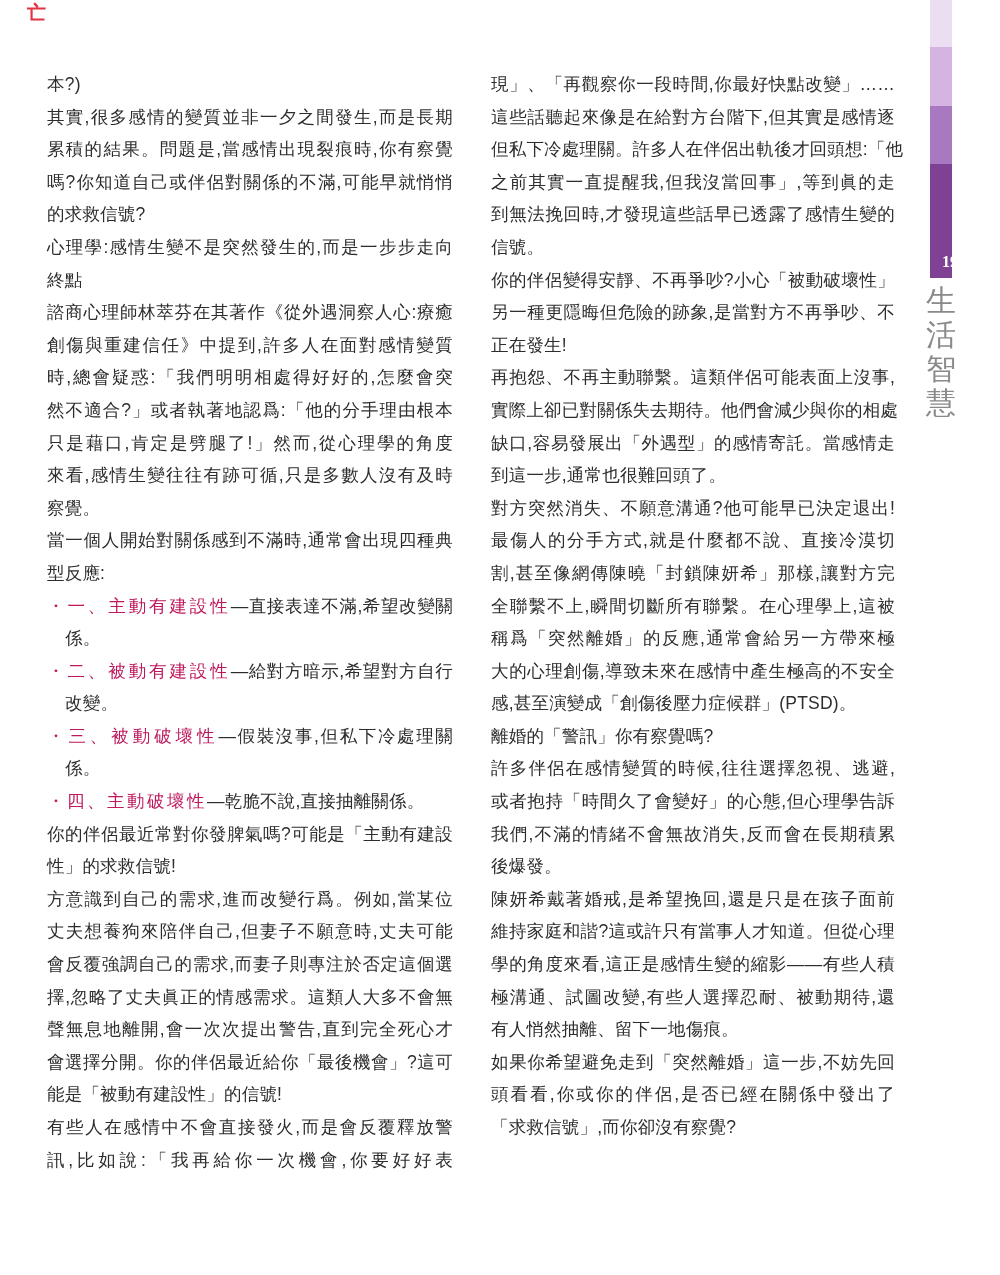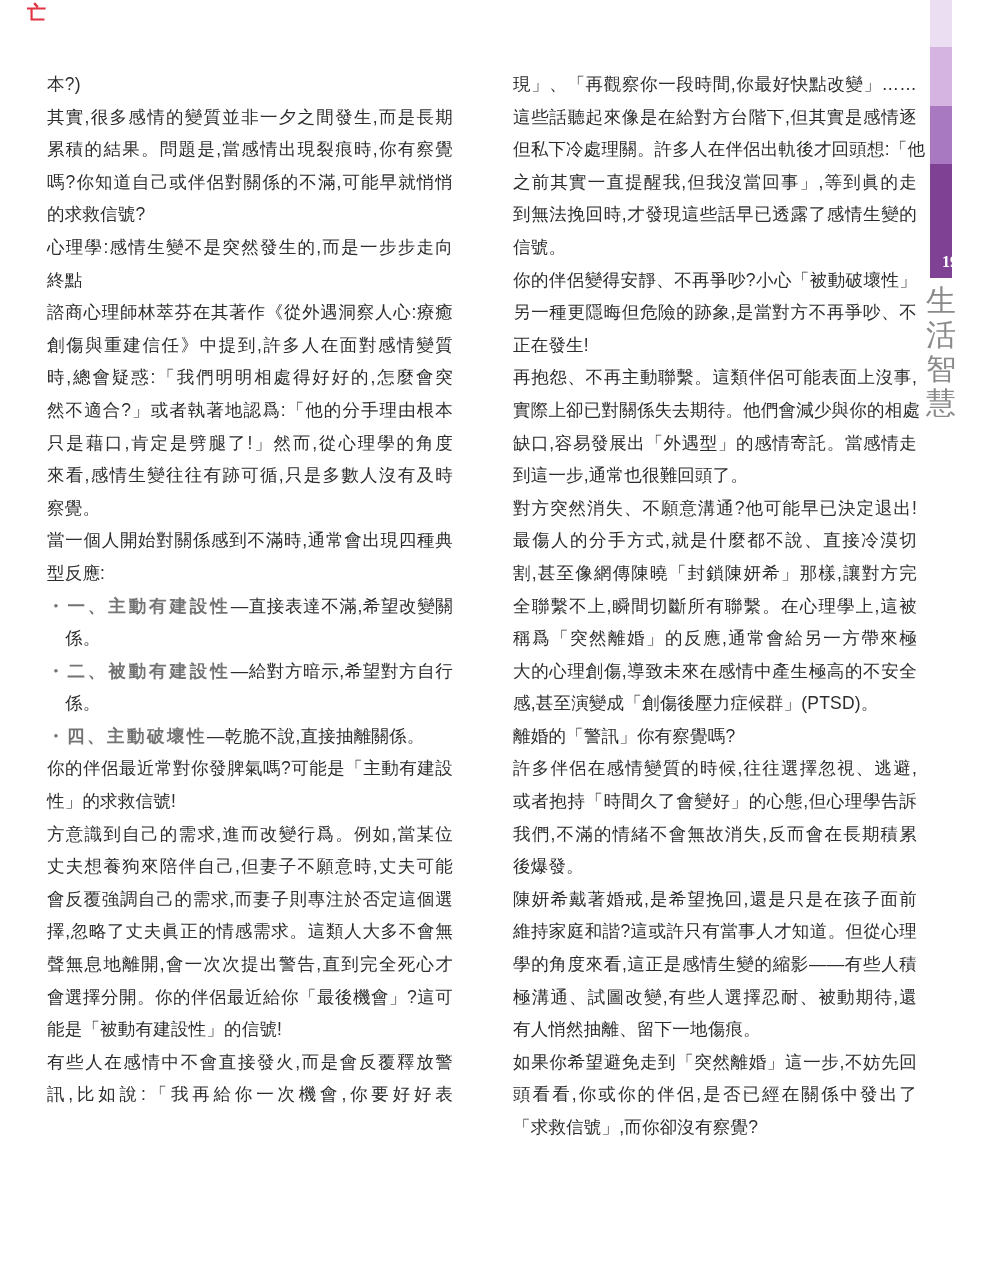--- a/index.html
+++ b/index.html
@@ -9,28 +9,28 @@
   }
   .corner-mark{
     position:absolute;left:27px;top:3px;font-size:19px;line-height:20px;
     color:#e23343;font-weight:bold;
   }
   .col{
     position:absolute;top:68px;font-size:17.5px;line-height:32.6px;
     color:#2d2d2d;letter-spacing:0.2px;
   }
   .col-left{left:47px;width:406px;}
-  .col-right{left:513px;width:404px;}
+  .col-right{left:491px;width:404px;}
   .line{
     text-align:justify;text-align-last:justify;text-justify:inter-character;
     height:32.6px;white-space:nowrap;
   }
   .line.short{text-align-last:left;}
   .line.indent{padding-left:18px;}
-  .seg-red{color:#737373;letter-spacing:2.5px;font-weight:bold;}
+  .seg-red{color:#be185d;letter-spacing:2.5px;}
   
   .sb-strip{position:absolute;left:930px;top:0;width:22px;}
   .sb-block{width:22px;}
   .page-num{
     position:absolute;left:930px;top:253px;width:40px;text-align:center;
     font-family:"Liberation Serif","DejaVu Serif",serif;
     font-weight:bold;font-size:16px;color:#ffffff;
   }
   .sb-title{
     position:absolute;left:925px;top:284px;width:32px;
@@ -61,20 +61,22 @@
       <div class="line"><span>時,總會疑惑:「我們明明相處得好好的,怎麼會突</span></div>
       <div class="line"><span>然不適合?」或者執著地認爲:「他的分手理由根本</span></div>
       <div class="line"><span>只是藉口,肯定是劈腿了!」然而,從心理學的角度</span></div>
       <div class="line"><span>來看,感情生變往往有跡可循,只是多數人沒有及時</span></div>
       <div class="line short"><span>察覺。</span></div>
       <div class="line"><span>當一個人開始對關係感到不滿時,通常會出現四種典</span></div>
       <div class="line short"><span>型反應:</span></div>
       <div class="line"><span class="seg-red">・一、主動有建設性</span><span>—直接表達不滿,希望改變關</span></div>
       <div class="line short indent"><span>係。</span></div>
       <div class="line"><span class="seg-red">・二、被動有建設性</span><span>—給對方暗示,希望對方自行</span></div>
+      <div class="line short indent"><span>改變。</span></div>
+      <div class="line"><span class="seg-red">・三、被動破壞性</span><span>—假裝沒事,但私下冷處理關</span></div>
       <div class="line short indent"><span>係。</span></div>
       <div class="line short"><span class="seg-red">・四、主動破壞性</span><span>—乾脆不說,直接抽離關係。</span></div>
       <div class="line"><span>你的伴侶最近常對你發脾氣嗎?可能是「主動有建設</span></div>
       <div class="line short"><span>性」的求救信號!</span></div>
       <div class="line"><span>方意識到自己的需求,進而改變行爲。例如,當某位</span></div>
       <div class="line"><span>丈夫想養狗來陪伴自己,但妻子不願意時,丈夫可能</span></div>
       <div class="line"><span>會反覆強調自己的需求,而妻子則專注於否定這個選</span></div>
       <div class="line"><span>擇,忽略了丈夫眞正的情感需求。這類人大多不會無</span></div>
       <div class="line"><span>聲無息地離開,會一次次提出警告,直到完全死心才</span></div>
       <div class="line"><span>會選擇分開。你的伴侶最近給你「最後機會」?這可</span></div>

